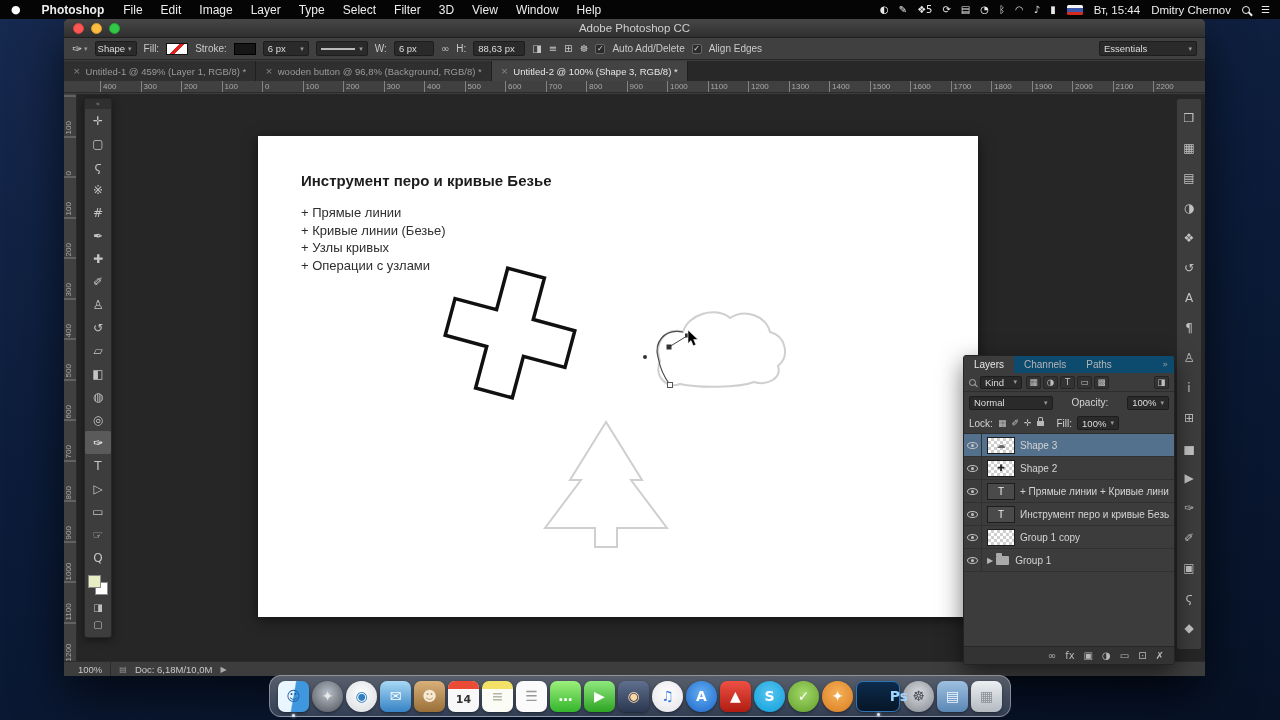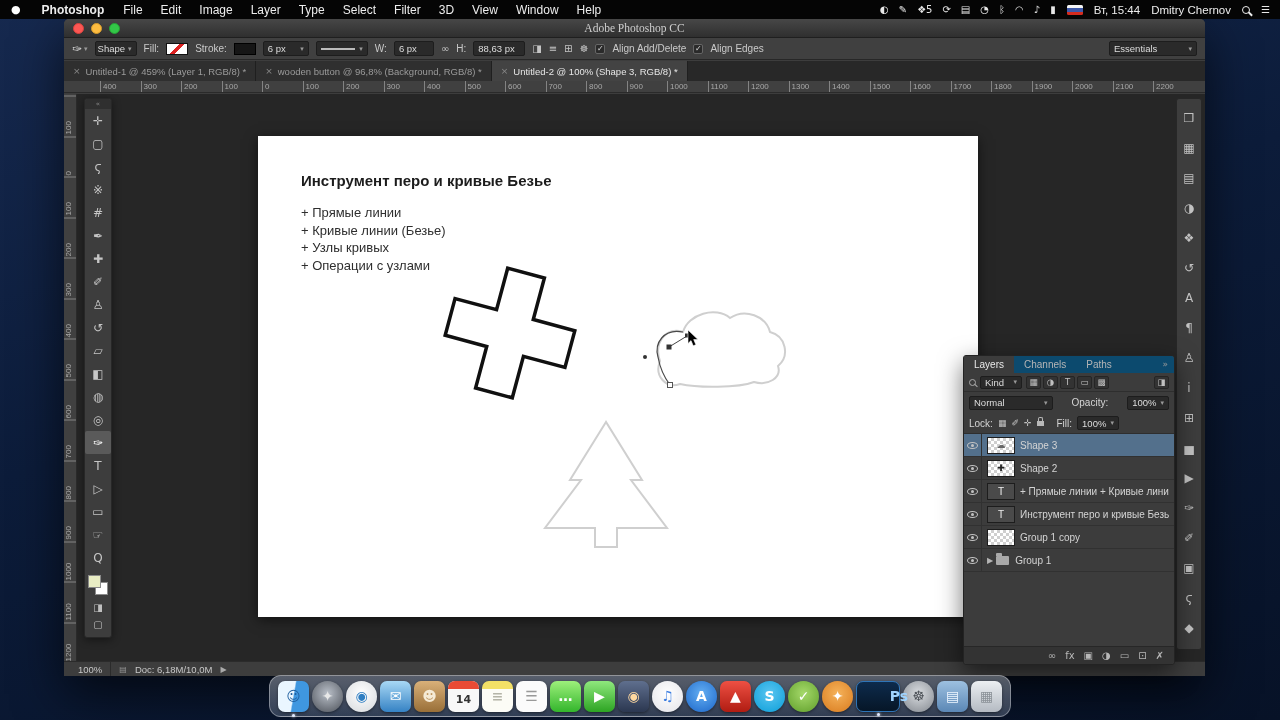--- a/index.html
+++ b/index.html
@@ -28,21 +28,21 @@
     background:linear-gradient(180deg,#f5f5f5 33%,#3d58a8 33%,#3d58a8 66%,#d52b1e 66%); }
   .mb-clock,.mb-user { font-size:11.5px; }
   .spot { display:inline-block; width:8px; height:8px; border:1.5px solid #eee; border-radius:50%; position:relative; }
   .spot::after { content:""; position:absolute; width:5px; height:1.5px; background:#eee; transform:rotate(45deg); right:-4px; bottom:-2px; }
 
   
   .window { position:absolute; left:64px; top:19px; width:1141px; height:657px; background:#3d3d3d;
     border-radius:5px 5px 0 0; box-shadow:0 18px 50px rgba(0,0,0,.65); z-index:5; }
   .titlebar { position:absolute; top:0; left:0; right:0; height:19px; border-radius:5px 5px 0 0;
     background:linear-gradient(180deg,#474747,#2f2f2f); border-bottom:1px solid #1f1f1f;
-    display:flex; align-items:center; justify-content:center; color:#cfcfcf; font-size:11.5px;font-family:Liberation Serif, serif; }
+    display:flex; align-items:center; justify-content:center; color:#cfcfcf; font-size:11.5px; }
   .lights { position:absolute; left:9px; top:4px; display:flex; gap:7px; }
   .light { width:11px; height:11px; border-radius:50%; }
   .light.red { background:#fc5753; border:1px solid #d8423e; }
   .light.yellow { background:#fdbc40; border:1px solid #d49a2c; }
   .light.green { background:#33c748; border:1px solid #24a334; }
 
   
   .optionsbar { position:absolute; top:19px; left:0; right:0; height:22px; background:#404040;
     border-bottom:1px solid #272727; display:flex; align-items:center; padding:0 8px; gap:7px;
     font-size:10px; color:#c9c9c9; }
@@ -253,24 +253,24 @@
     <span class="opt-icon g">∞</span>
     <span>H:</span>
     <span class="fld" style="width:52px">
       <span>88,63 px</span>
     </span>
     <span class="opt-icon g">◨</span>
     <span class="opt-icon g">≡</span>
     <span class="opt-icon g">⊞</span>
     <span class="opt-icon g">☸</span>
     <span class="cb g">✓</span>
-    <span>Align Add/Delete</span>
+    <span>Auto Add/Delete</span>
     <span class="cb g">✓</span>
     <span>Align Edges</span>
-    <span class="fld workspace" style="width:88px;justify-content:space-between">
+    <span class="fld workspace" style="width:98px;justify-content:space-between">
       <span>Essentials</span>
       <span class="arrow g">▾</span>
     </span>
   </div>
 
   <div class="tabstrip">
     <span class="tab">
       <span class="tab-close g">×</span>
       <span>Untitled-1 @ 459% (Layer 1, RGB/8) *</span>
     </span>

